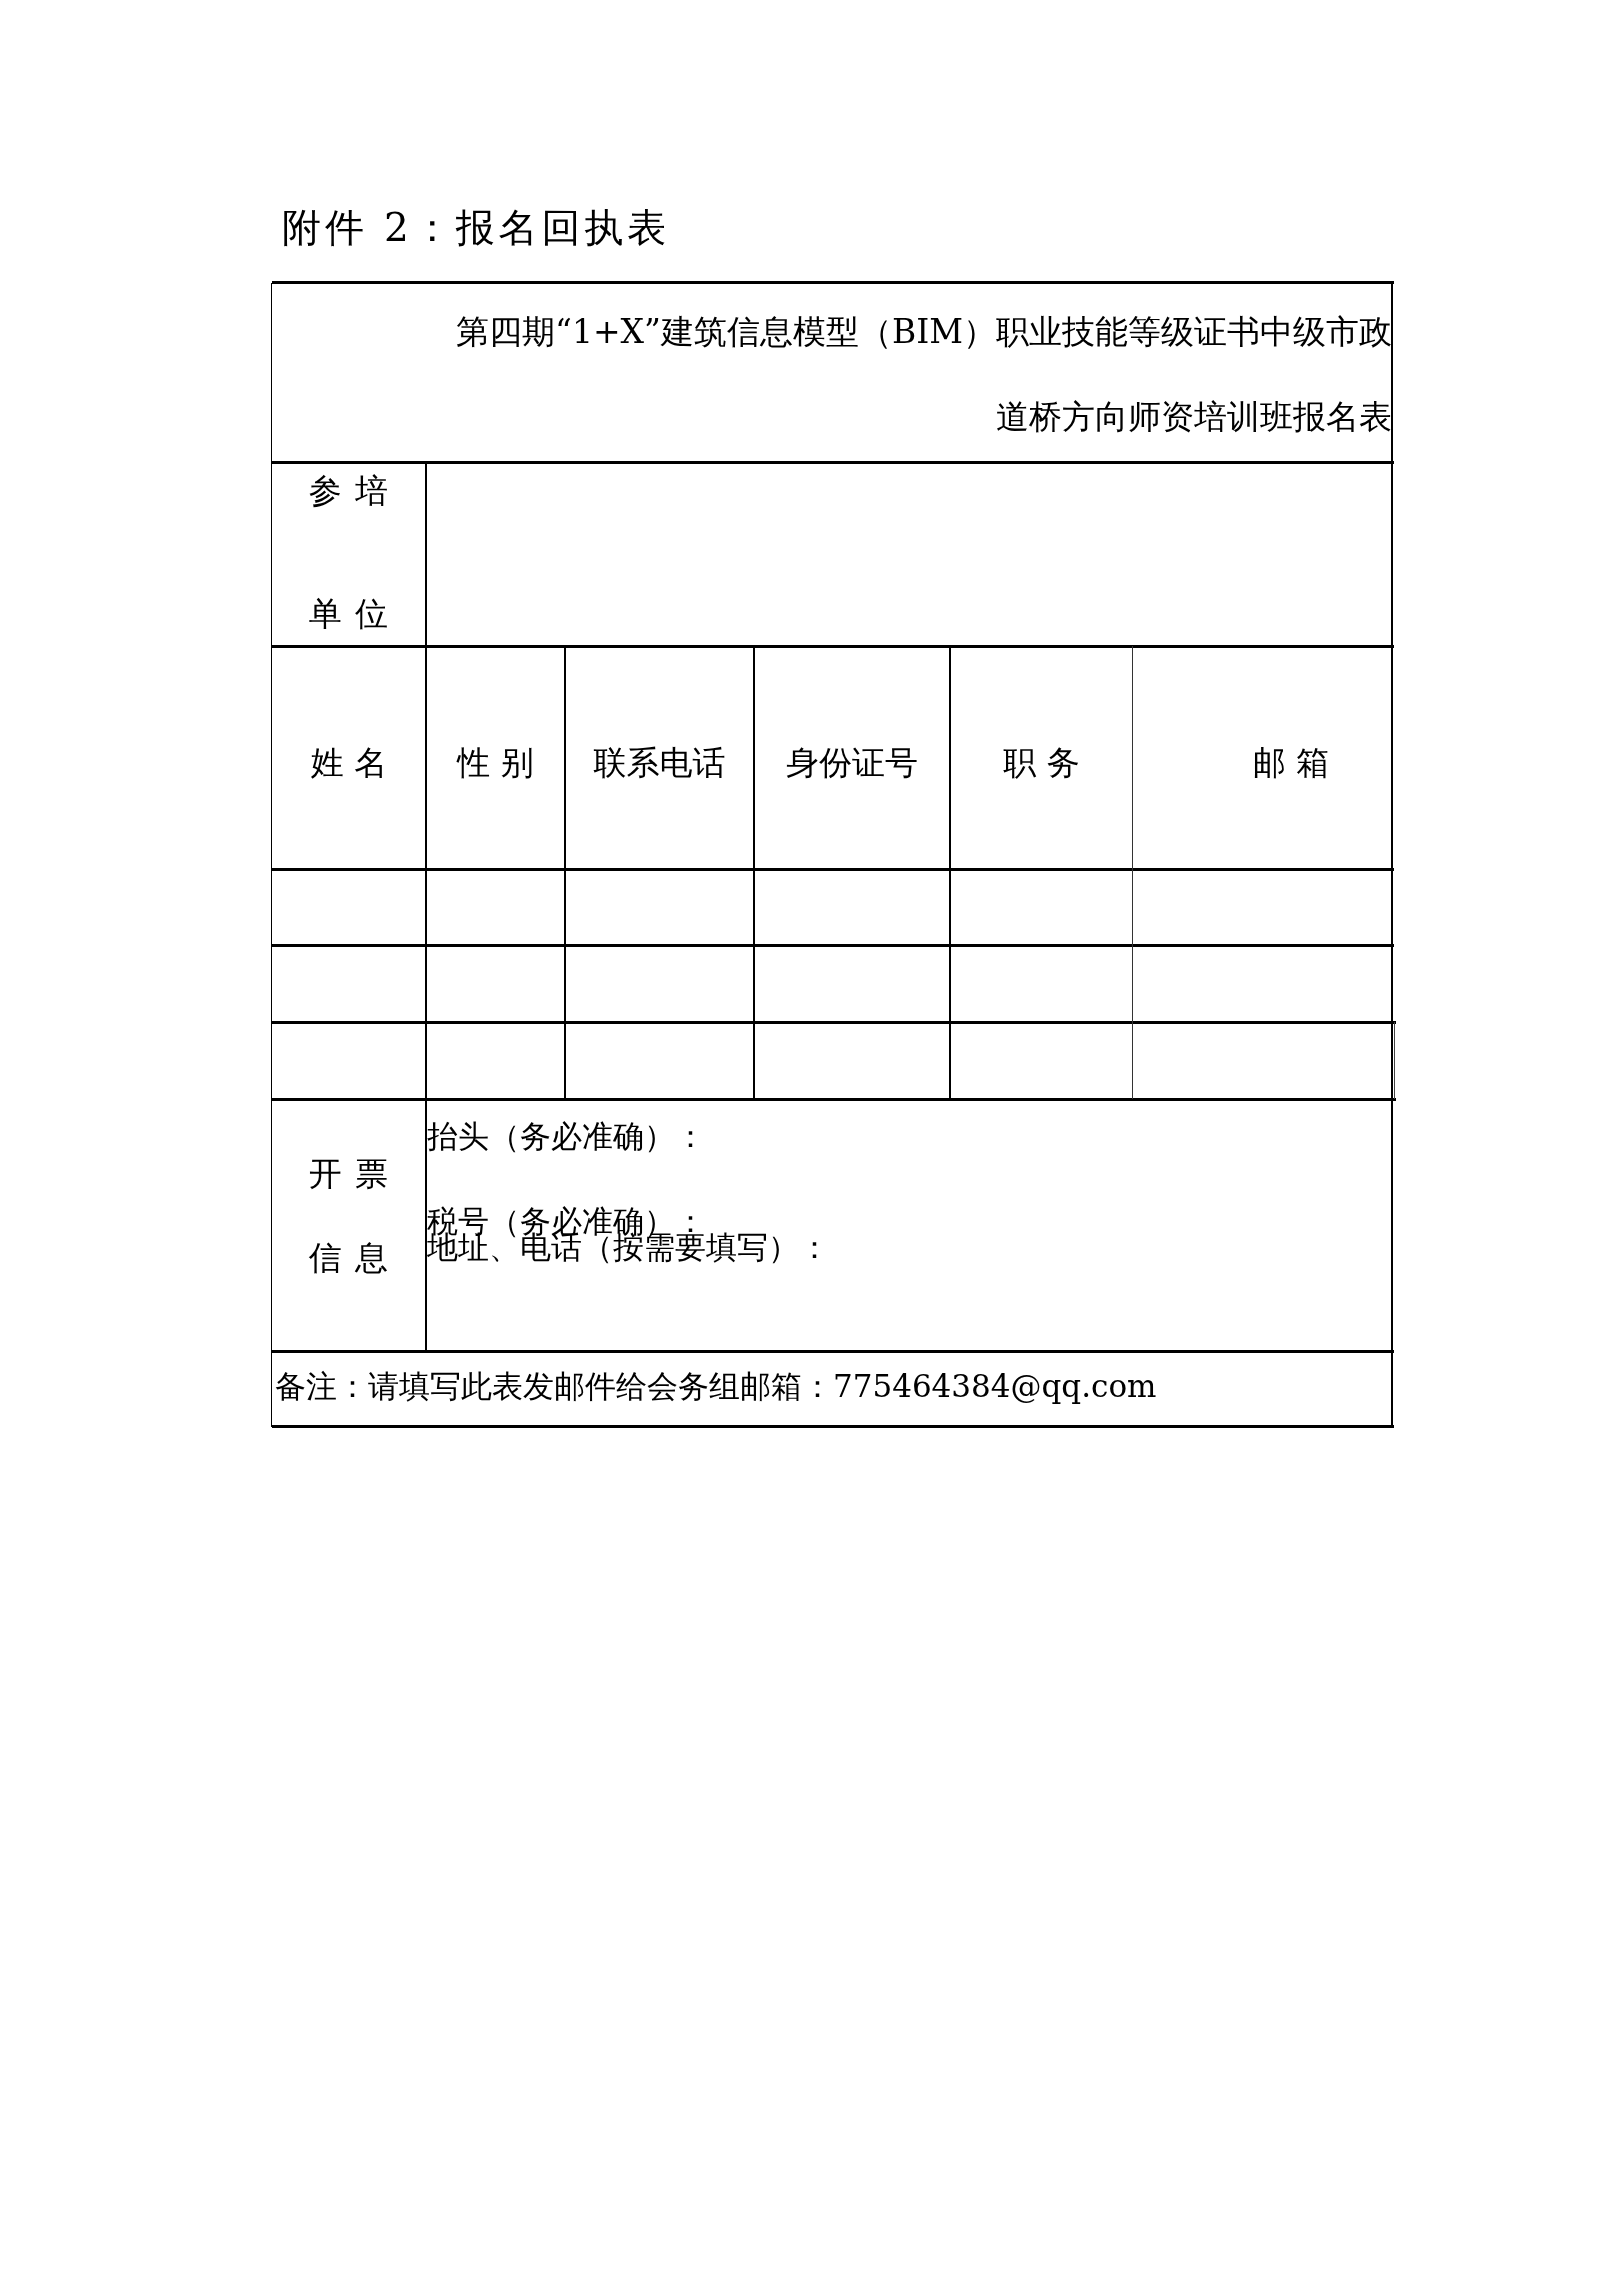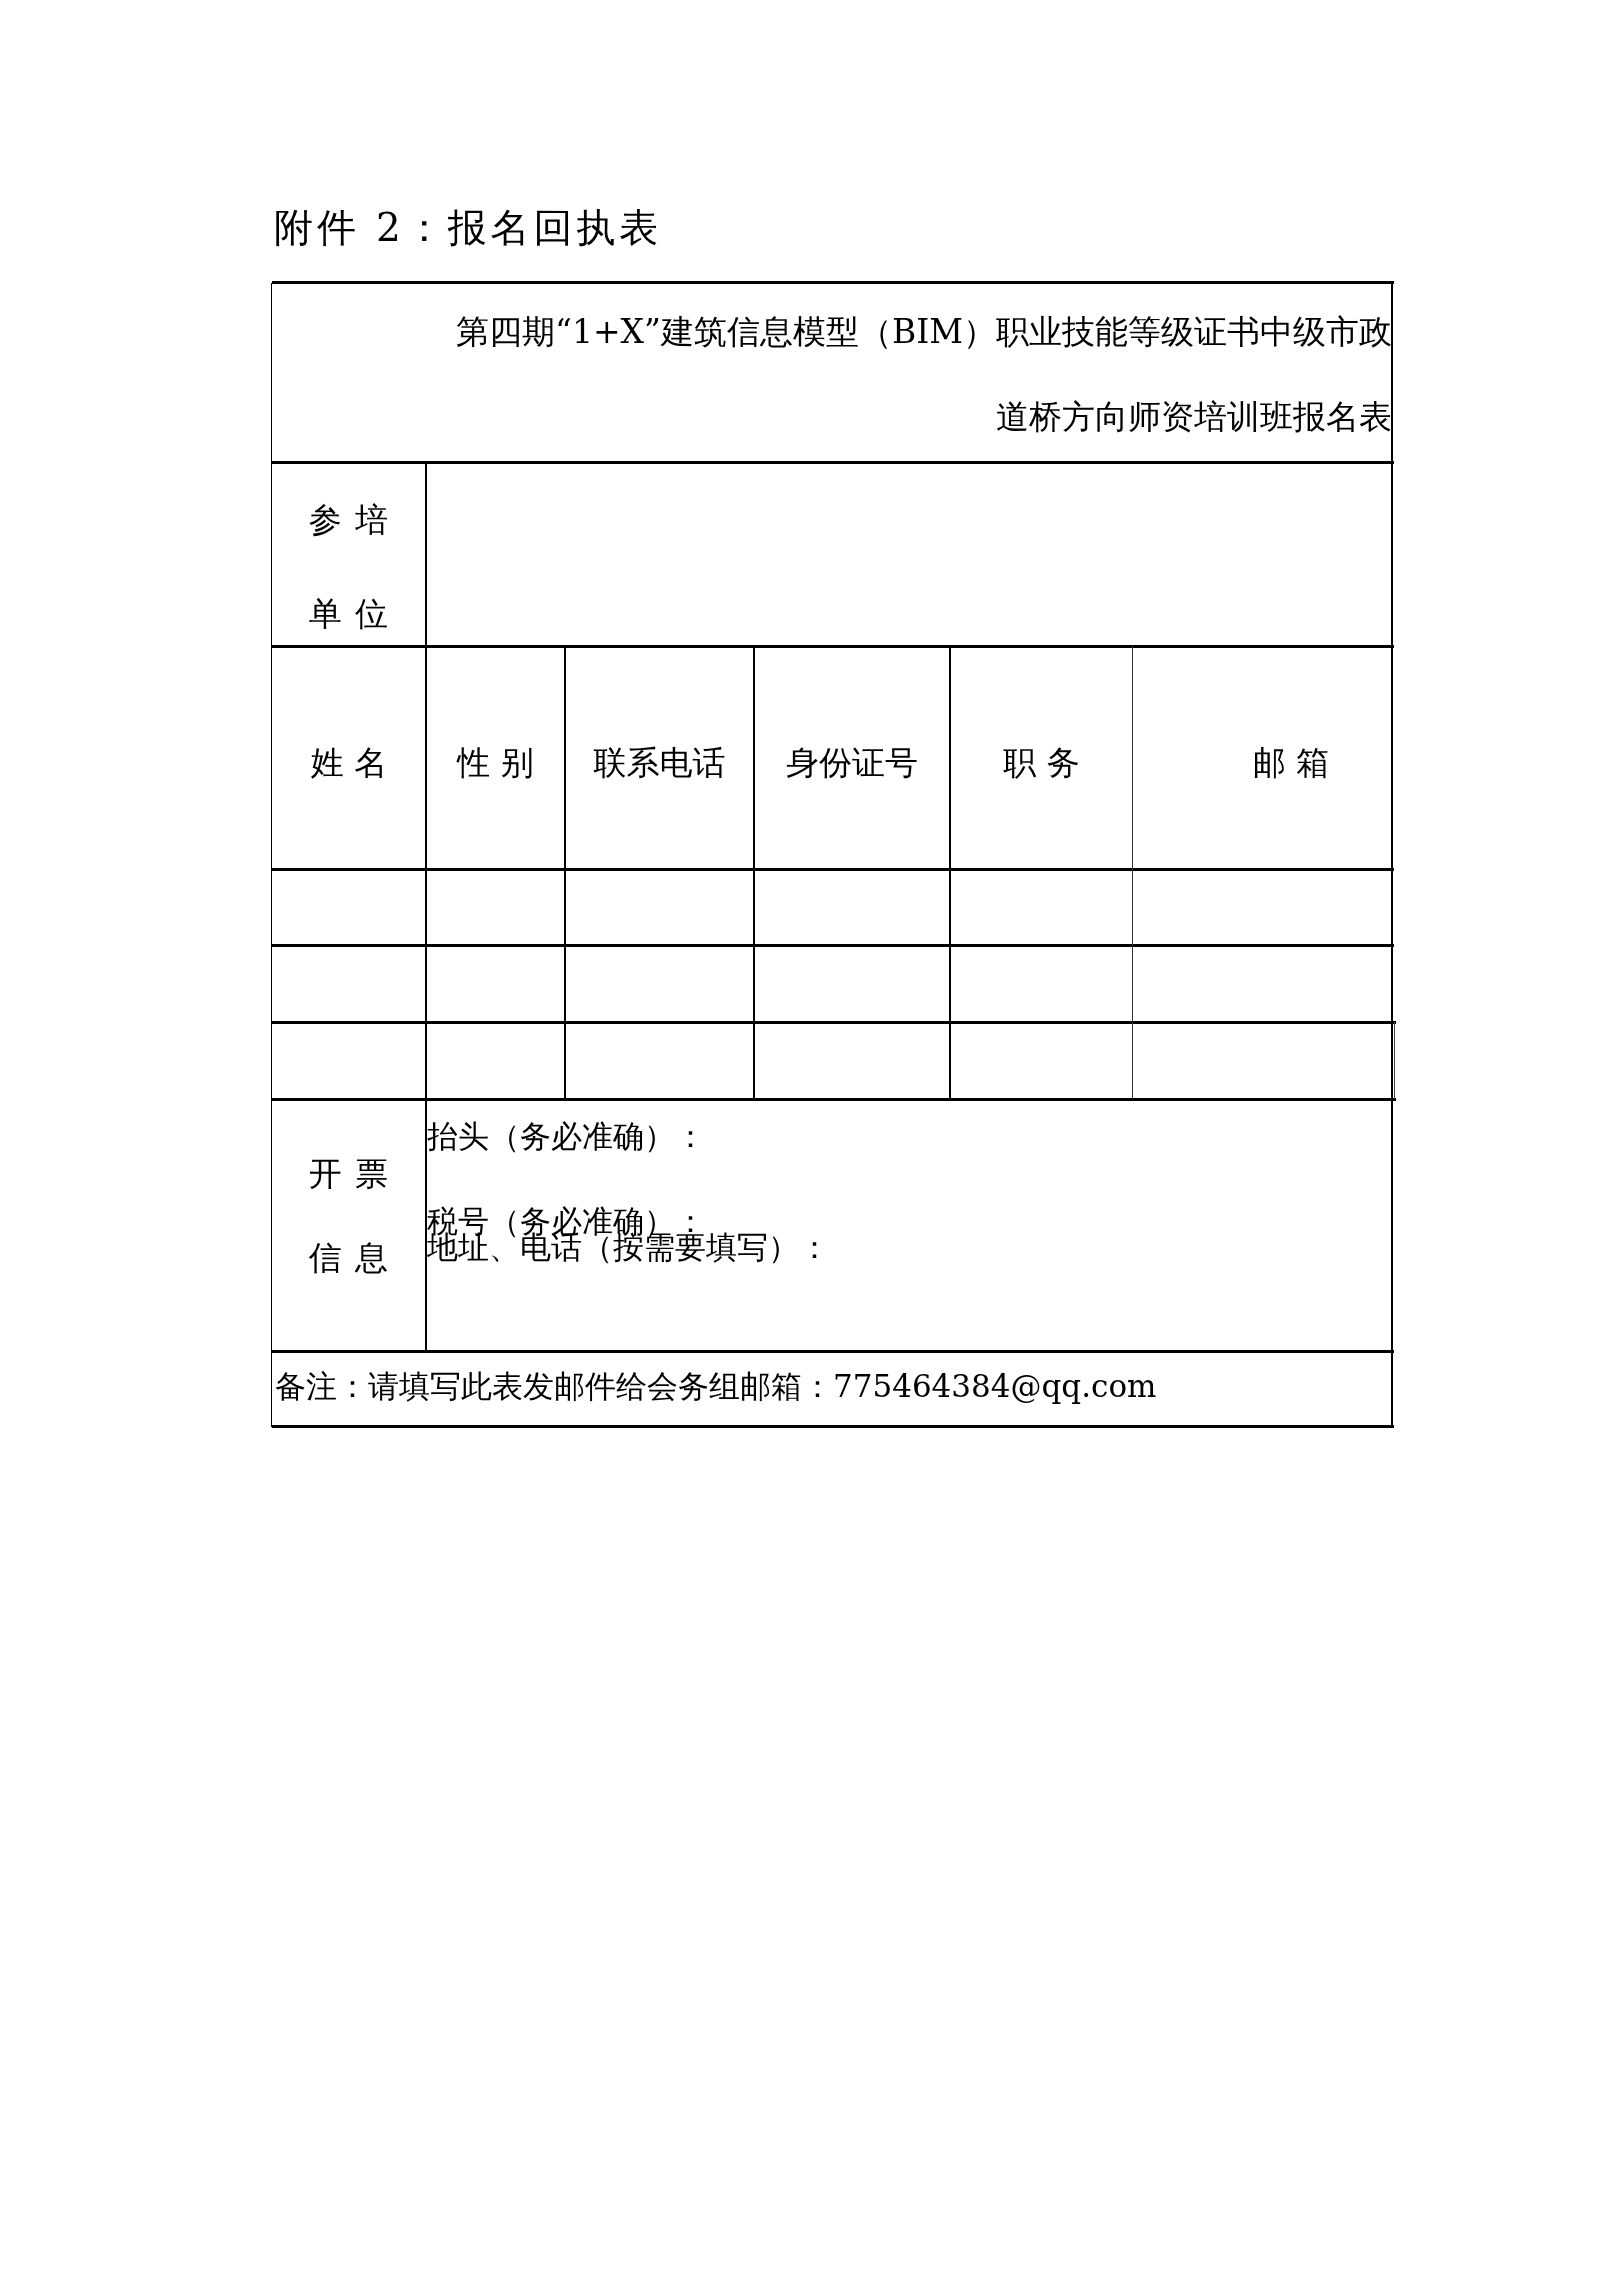--- a/index.html
+++ b/index.html
@@ -1,18 +1,18 @@
 <!DOCTYPE html>
 <html style="font-size:10.5px"><head>
 <meta charset="utf-8">
 <style>
   html, body { margin: 0; padding: 0; background: #ffffff; }
   body { width: 1623px; height: 2295px; position: relative; overflow: hidden;
          font-family: "DejaVu Serif", "Liberation Serif", serif; color: #000; }
-  .abs { position: absolute; }
+  .abs { position: absolute; margin-left: 8px; }
   .attach-title { left: 274px; top: 208px; font-size: 39px; letter-spacing: 3.9px; line-height: 1; white-space: nowrap; }
 
   .hline { position: absolute; background: #000; height: 2.6px; }
   .vline { position: absolute; background: #000; width: 2px; }
   .vthin { width: 0.7px; background: #333; }
 
   .title-line { position: absolute; left: 272px; width: 1120px; text-align: right; font-size: 33px; line-height: 1; white-space: nowrap; }
   .cell-text { position: absolute; font-size: 33px; line-height: 1; white-space: nowrap; text-align: center; }
   .field-text { position: absolute; font-size: 31px; line-height: 1; white-space: nowrap; }
   .cell-input { position: absolute; background: transparent; }
@@ -41,21 +41,21 @@
   <div class="vline" style="left:425px; top:462px; height:889px;"></div>
 
   <div class="vline" style="left:564px; top:646px; height:453px;"></div>
   <div class="vline" style="left:753px; top:646px; height:453px;"></div>
   <div class="vline" style="left:949px; top:646px; height:453px;"></div>
   <div class="vline vthin" style="left:1132px; top:646px; height:453px;"></div>
 
   <div class="title-line" style="top:315px;">第四期“1+X”建筑信息模型（BIM）职业技能等级证书中级市政</div>
   <div class="title-line" style="top:400px;">道桥方向师资培训班报名表</div>
 
-  <div class="cell-text" style="left:272px; width:154px; top:503px; letter-spacing:1.3px;">参 培</div>
+  <div class="cell-text" style="left:272px; width:154px; top:474px; letter-spacing:1.3px;">参 培</div>
   <div class="cell-text" style="left:272px; width:154px; top:597px; letter-spacing:1.3px;">单 位</div>
   <div class="cell-input" style="left:428px; top:465px; width:962px; height:179px;"></div>
 
   <div class="cell-text" style="left:272px; width:154px; top:746px;">姓 名</div>
   <div class="cell-text" style="left:426px; width:139px; top:746px;">性 别</div>
   <div class="cell-text" style="left:565px; width:189px; top:746px;">联系电话</div>
   <div class="cell-text" style="left:754px; width:196px; top:746px;">身份证号</div>
   <div class="cell-text" style="left:951px; width:181px; top:746px;">职 务</div>
   <div class="cell-text" style="left:1132px; width:260px; top:746px;padding-left:29px;">邮 箱</div>
 

